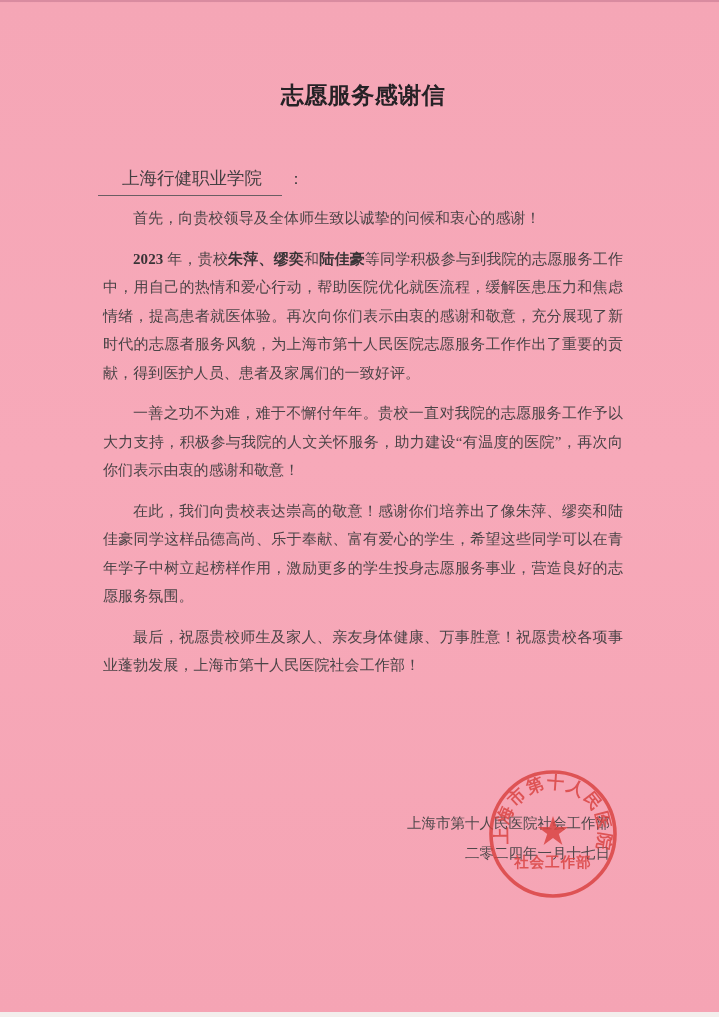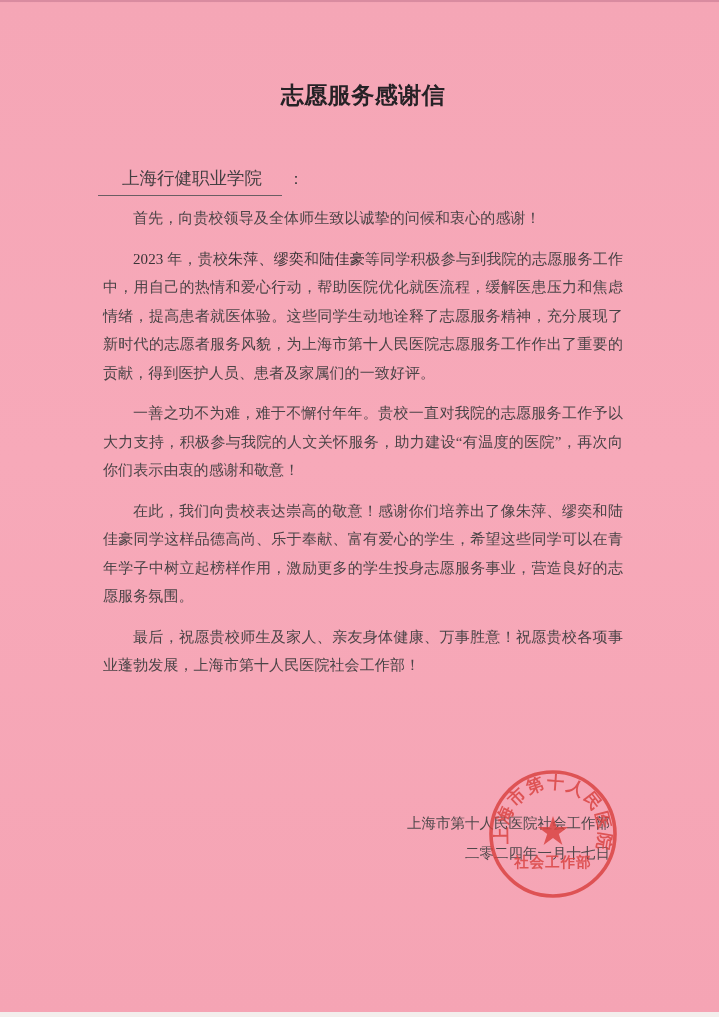--- a/index.html
+++ b/index.html
@@ -57,21 +57,21 @@
   .body-par {
     margin: 12px 0 0 0;
     font-size: 15px;
     line-height: 28.5px;
     text-align: justify;
     text-indent: 2em;
     color: #4b4447;
     letter-spacing: 0.1px;
   }
   .body-par.first { margin-top: 8px; }
-  .bold-seg { font-weight: normal; color: #3a3437; margin-top: 18px; }
+  .bold-seg { font-weight: bold; color: #3a3437; margin-top: 18px; }
   .signature {
     margin-top: 128px;
     margin-right: 13px;
     text-align: right;
     font-size: 14.5px;
     line-height: 30px;
     color: #4f484b;
   }
   .stamp {
     position: absolute;
@@ -95,21 +95,21 @@
   <div class="content">
 
     <h1 class="title">志愿服务感谢信</h1>
 
     <div class="salutation">
       <span class="uline">上海行健职业学院</span><span class="colon">：</span>
     </div>
 
     <p class="body-par first">首先，向贵校领导及全体师生致以诚挚的问候和衷心的感谢！</p>
 
-    <p class="body-par"><span class="bold-seg">2023</span><span> 年，贵校</span><span class="bold-seg">朱萍、缪奕</span><span>和</span><span class="bold-seg">陆佳豪</span><span>等同学积极参与到我院的志愿服务工作中，用自己的热情和爱心行动，帮助医院优化就医流程，缓解医患压力和焦虑情绪，提高患者就医体验。这些同学生动地诠释了志愿服务精神，充分展现了新时代的志愿者服务风貌，为上海市第十人民医院志愿服务工作作出了重要的贡献，得到医护人员、患者及家属们的一致好评。</span></p>
+    <p class="body-par"><span class="bold-seg">2023</span><span> 年，贵校</span><span class="bold-seg">朱萍、缪奕</span><span>和</span><span class="bold-seg">陆佳豪</span><span>等同学积极参与到我院的志愿服务工作中，用自己的热情和爱心行动，帮助医院优化就医流程，缓解医患压力和焦虑情绪，提高患者就医体验。再次向你们表示由衷的感谢和敬意，充分展现了新时代的志愿者服务风貌，为上海市第十人民医院志愿服务工作作出了重要的贡献，得到医护人员、患者及家属们的一致好评。</span></p>
 
     <p class="body-par">一善之功不为难，难于不懈付年年。贵校一直对我院的志愿服务工作予以大力支持，积极参与我院的人文关怀服务，助力建设“有温度的医院”，再次向你们表示由衷的感谢和敬意！</p>
 
     <p class="body-par">在此，我们向贵校表达崇高的敬意！感谢你们培养出了像朱萍、缪奕和陆佳豪同学这样品德高尚、乐于奉献、富有爱心的学生，希望这些同学可以在青年学子中树立起榜样作用，激励更多的学生投身志愿服务事业，营造良好的志愿服务氛围。</p>
 
     <p class="body-par">最后，祝愿贵校师生及家人、亲友身体健康、万事胜意！祝愿贵校各项事业蓬勃发展，上海市第十人民医院社会工作部！</p>
 
     <div class="signature">
       <div>上海市第十人民医院社会工作部</div>
       <div>二零二四年一月十七日</div>

